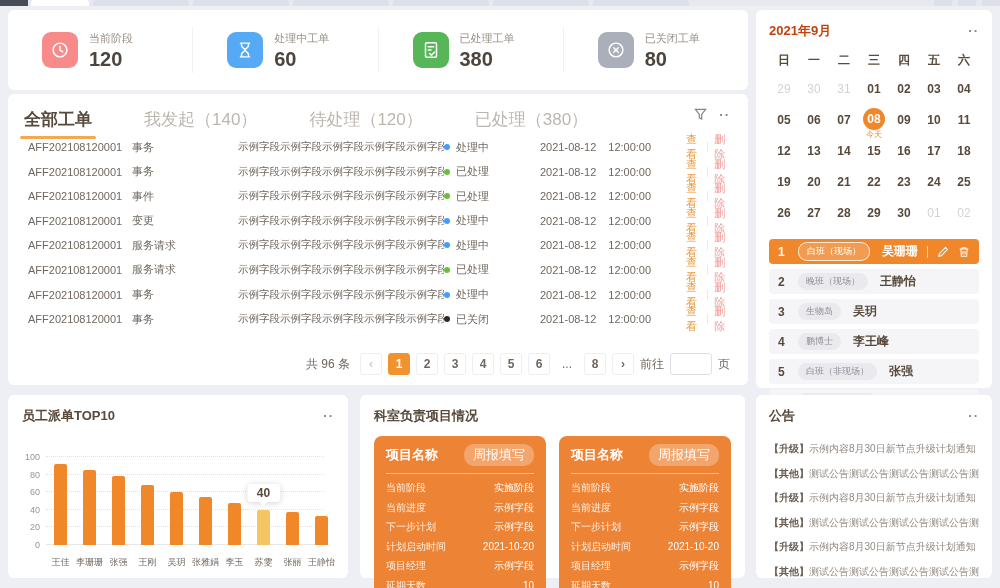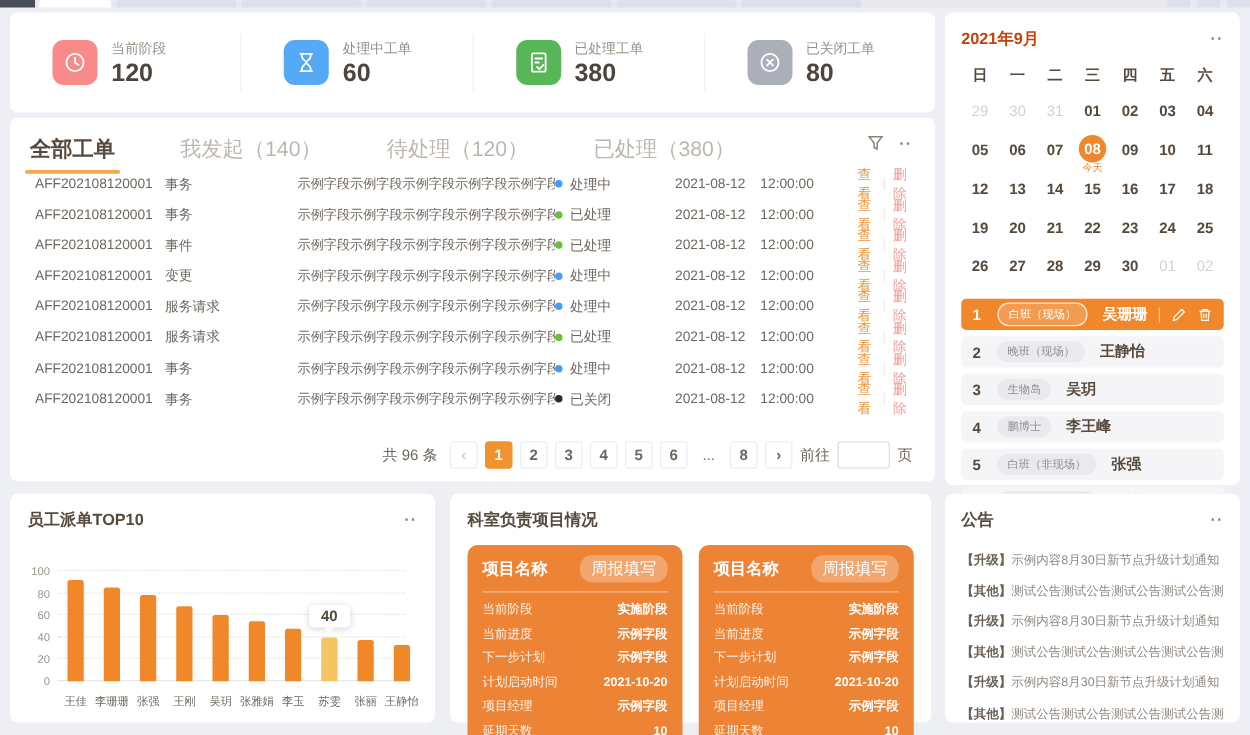--- a/index.html
+++ b/index.html
@@ -103,21 +103,21 @@
   #projects-panel { left:360px; top:395px; width:385px; height:183px; padding:12px 14px; }
   .pill-btn { border:1px solid #d8d2cb; border-radius:13px; padding:4px 11px; font-size:11px; color:#6a6158; background:#fff; cursor:pointer; white-space:nowrap; }
   .pcards { display:flex; gap:13px; margin-top:11px; }
   .pcard { flex:1; border-radius:8px; padding:8px 12px 9px; color:#fff; }
   .pcard-head { display:flex; justify-content:space-between; align-items:center; }
   .pcard-title { font-size:13px; font-weight:bold; }
   .pcard-badge { background:rgba(255,255,255,.28); border-radius:10px; padding:2px 9px; font-size:13px; cursor:pointer; }
   .pcard-div { border-bottom:1px solid rgba(255,255,255,.45); margin:7px 0 4px; }
   .pfield { display:flex; justify-content:space-between; font-size:10px; line-height:19.5px; }
   .pfield .pf-label { color:rgba(255,255,255,.88); }
-  .pfield .pf-value { font-weight:bold; }
+  .pfield .pf-value { font-weight:normal; }
 
   
   #announcements-panel { left:756px; top:395px; width:236px; height:183px; padding:12px 13px; }
   .ann-list { margin-top:12px; }
   .ann-item { font-size:10px; line-height:24.5px; white-space:nowrap; overflow:hidden; cursor:pointer; }
   .ann-tag { color:#6b6056; font-weight:bold; }
   .ann-text { color:#918880; }
 </style>
 </head>
 <body>

